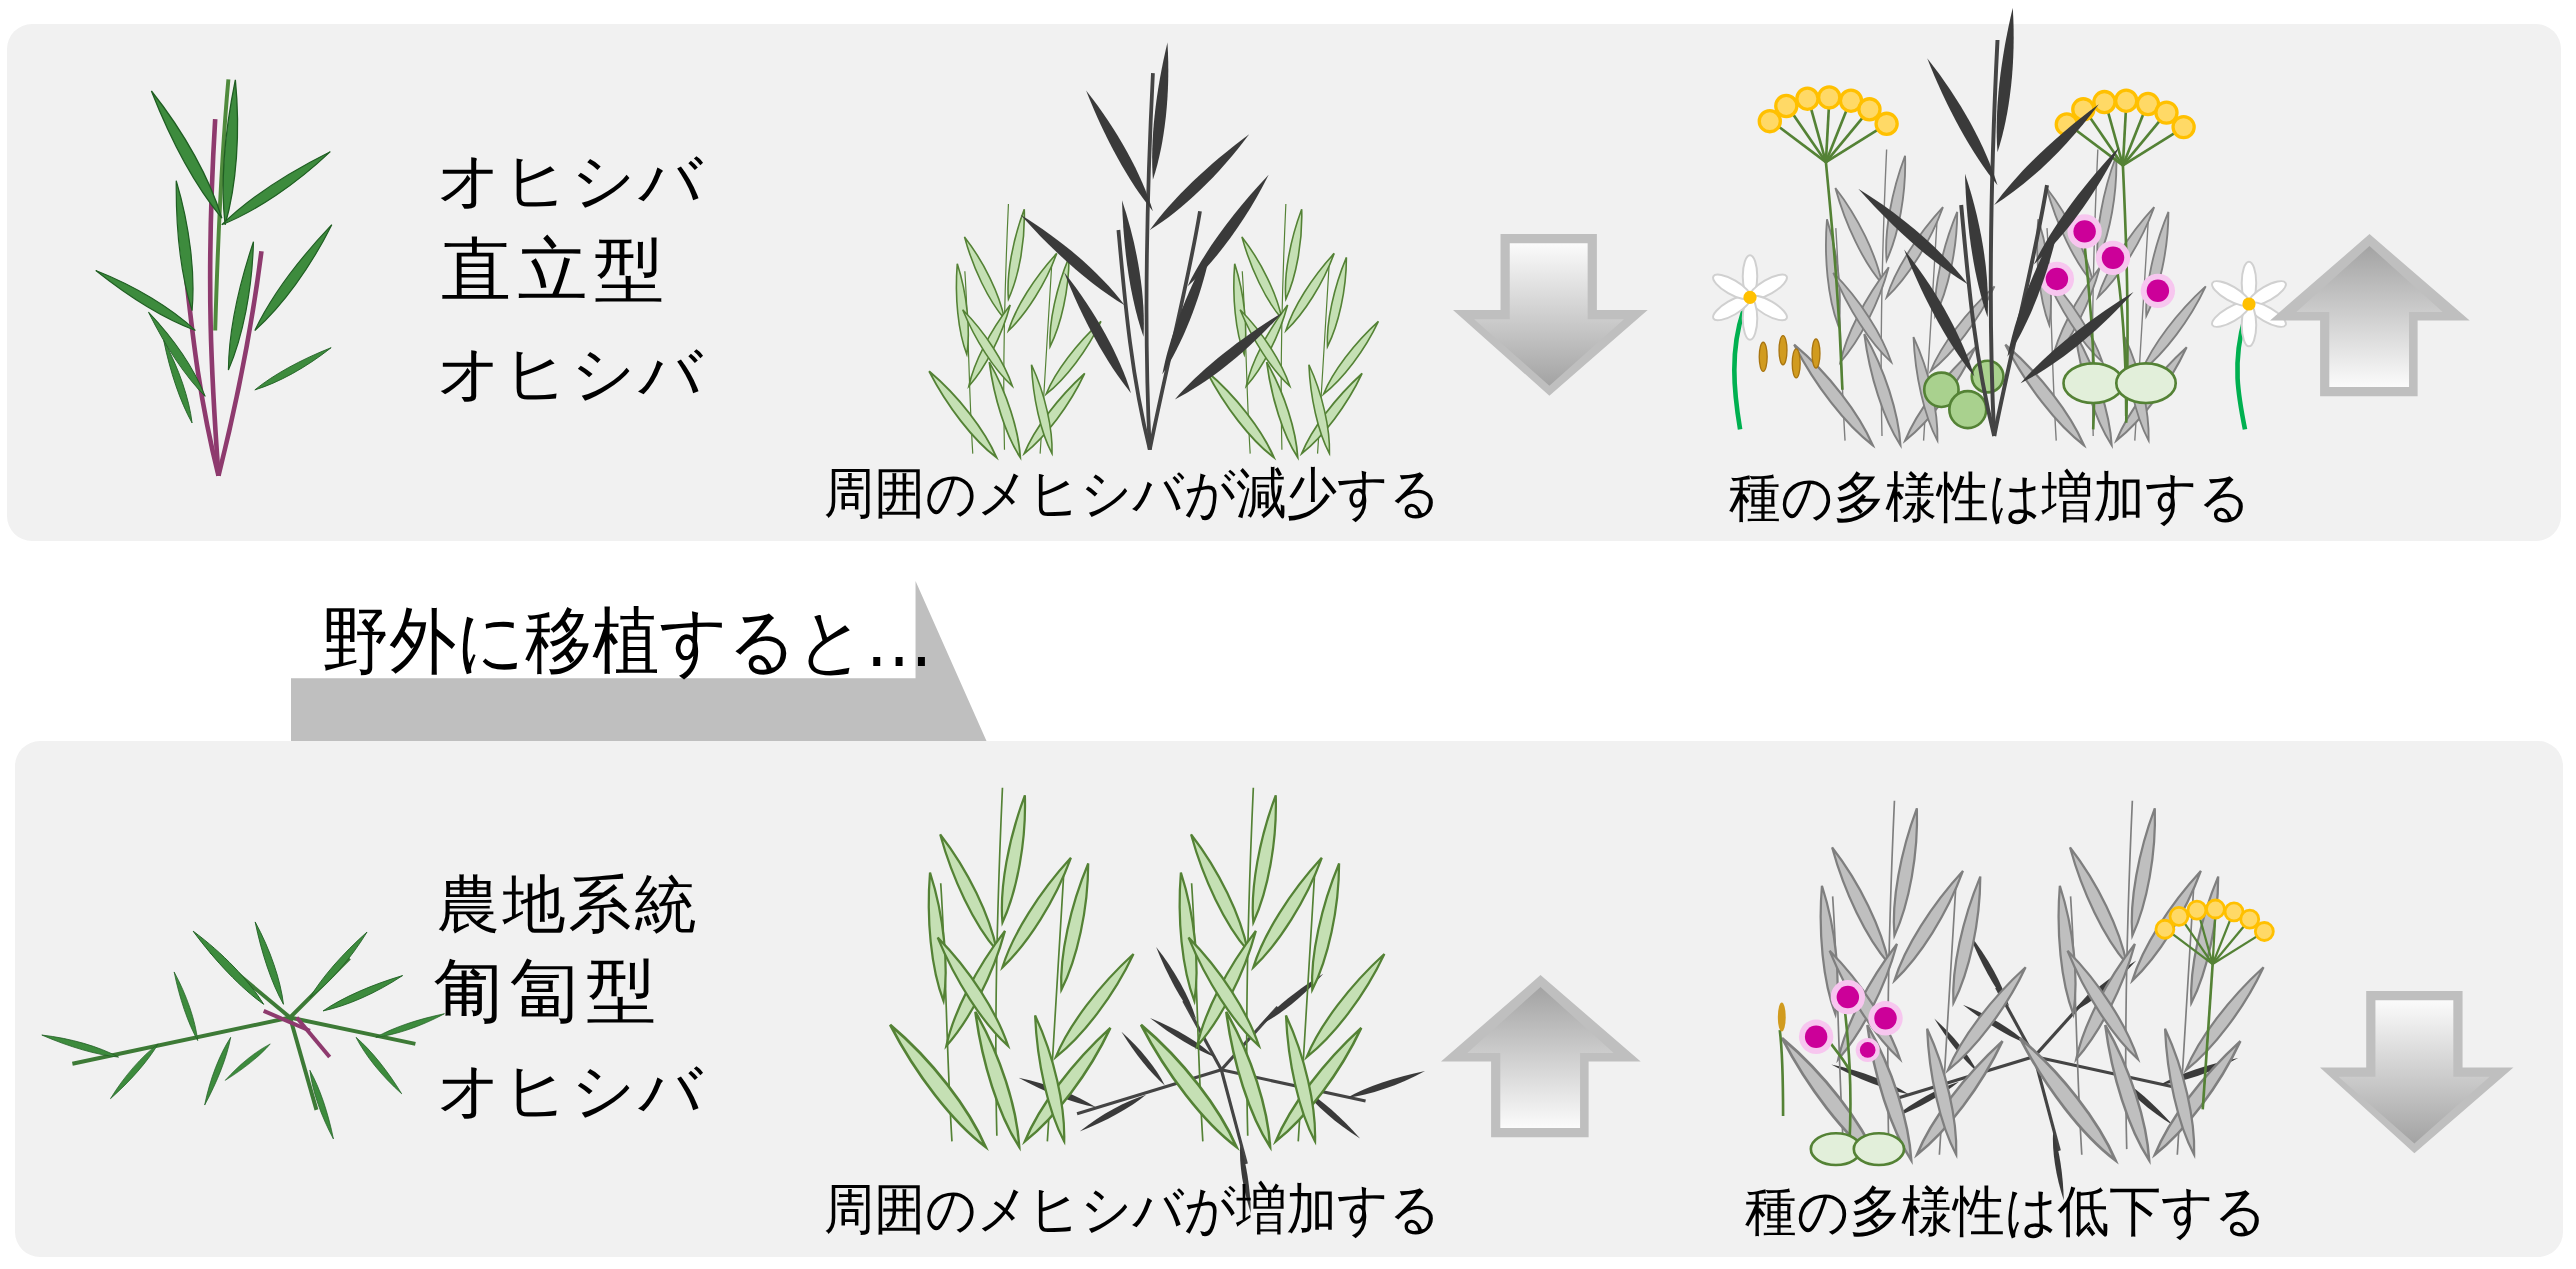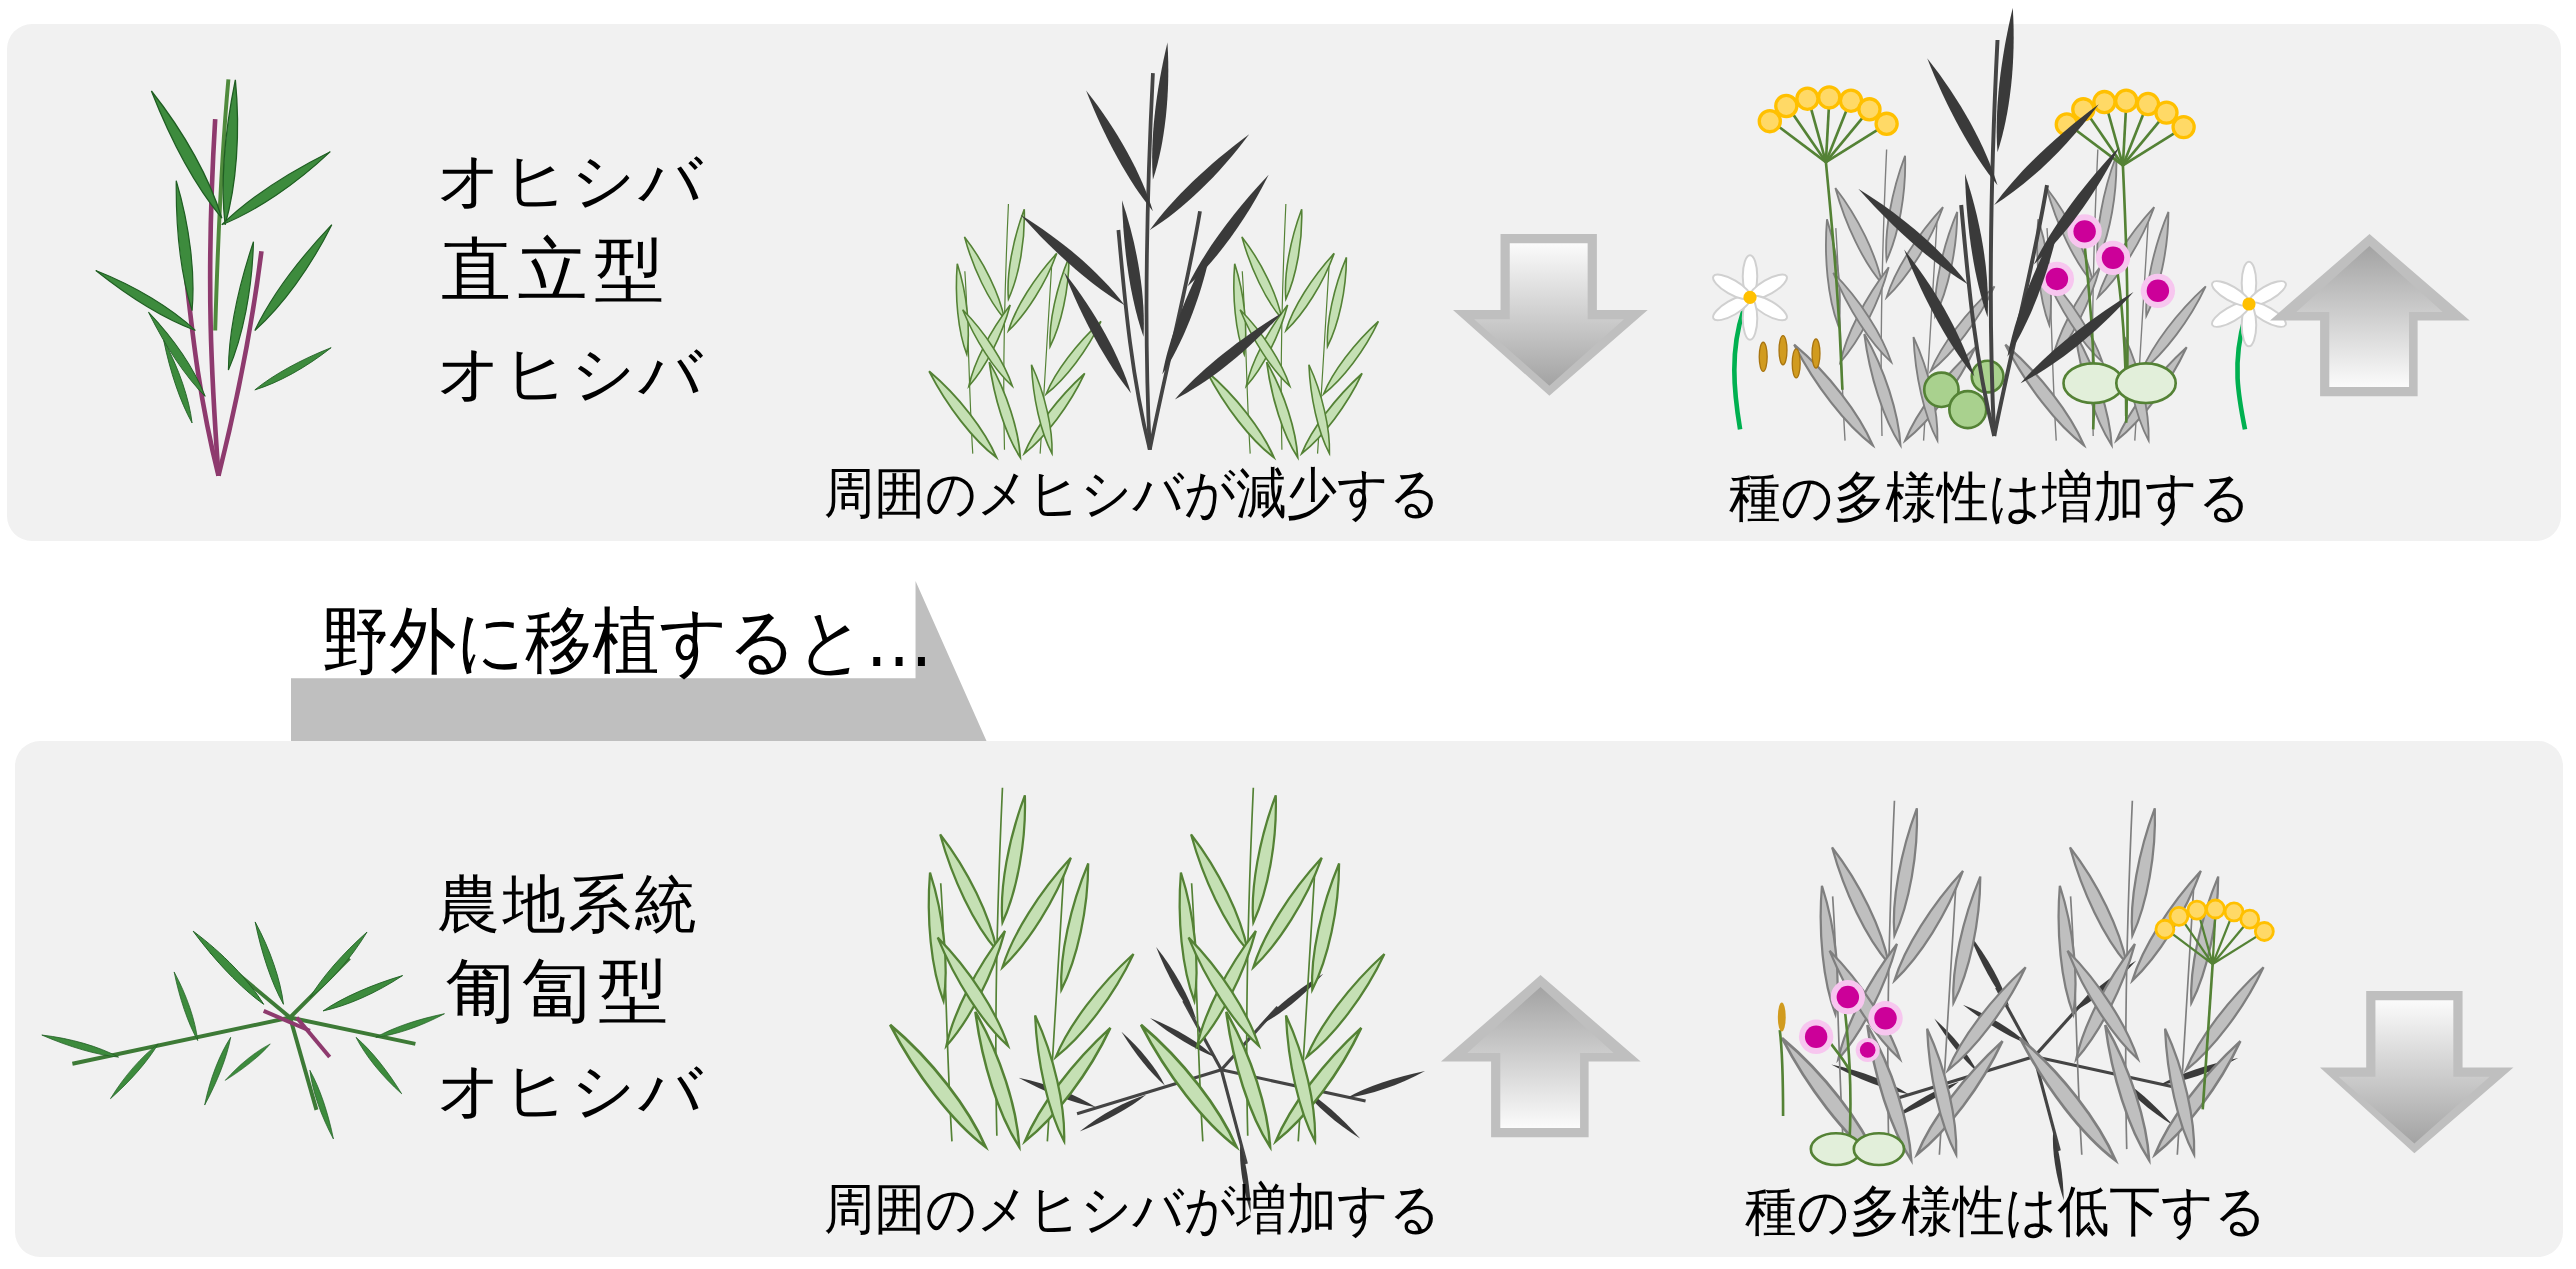--- a/index.html
+++ b/index.html
@@ -281,21 +281,21 @@
   <use href="#gnLeaf" transform="translate(360,100) rotate(-20) scale(0.6)"></use>
   <use href="#gnLeaf" transform="translate(400,90) rotate(40) scale(0.6)"></use>
   <use href="#gnLeaf" transform="translate(420,110) rotate(65) scale(0.6)"></use>
   <use href="#gnLeaf" transform="translate(500,150) rotate(70) scale(0.5)"></use>
   <use href="#gnLeaf" transform="translate(470,150) rotate(140) scale(0.5)"></use>
   <use href="#gnLeaf" transform="translate(400,200) rotate(160) scale(0.5)"></use>
   <use href="#gnLeaf" transform="translate(340,160) rotate(-130) scale(0.4)"></use>
 </svg>
 
 <div class="abs title-sm" style="left:437px;top:873px">農地系統</div>
-<div class="abs title-lg" style="left:445px;top:956px">匍匐型</div>
+<div class="abs title-lg" style="left:433px;top:956px">匍匐型</div>
 <div class="abs title-sm" style="left:437px;top:1059px">オヒシバ</div>
 
 <svg style="left:845px;top:779px" width="647" height="423" viewBox="0 0 980 640">
   <g transform="translate(570,440) scale(0.95)">
       <use href="#prostrateDark"></use>
     </g>
   <g transform="translate(230,540) scale(0.85)">
       <use href="#crabClump"></use>
     </g>
   <g transform="translate(610,540) scale(0.85)">

